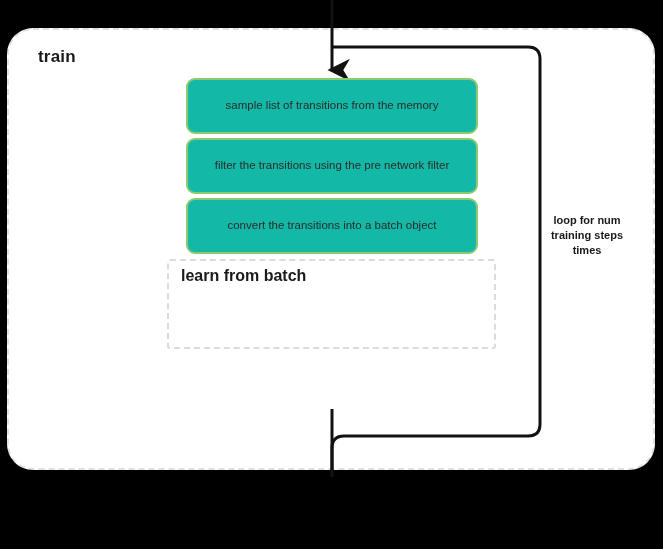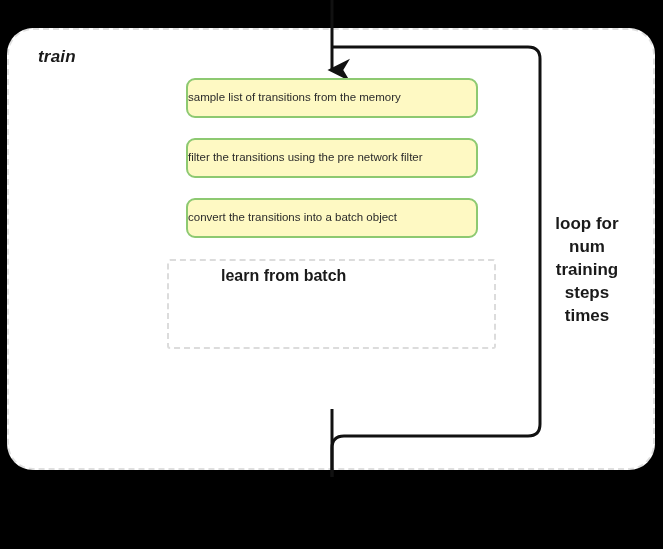--- a/index.html
+++ b/index.html
@@ -39,35 +39,35 @@
 
   .group-title {
     position: absolute;
     left: 38px;
     top: 47px;
     font-size: 17px;
     font-weight: bold;
     color: #1a1a1a;
     letter-spacing: 0.2px;
     white-space: nowrap;
-    font-style: italic;
   }
 
   
   .step-box {
     position: absolute;
     left: 186px;
     width: 292px;
-    height: 40px;
-    background: #fef9c3;
+    height: 56px;
+    background: #14b8a6;
     border: 2.5px solid #8dc971;
     border-radius: 9px;
     box-sizing: border-box;
     display: flex;
     align-items: center;
+    justify-content: center;
   }
   .step-box span {
     font-size: 11.5px;
     color: #2b2b2b;
     line-height: 1.2;
     text-align: center;
   }
 
   #step-sample  { top: 78px; }
   #step-filter  { top: 138px; }
@@ -88,30 +88,29 @@
   }
   .subgroup-title {
     position: absolute;
     left: 181px;
     top: 265px;
     width: 130px;
     font-size: 16px;
     font-weight: bold;
     color: #1a1a1a;
     line-height: 1.42;
-    margin-left: 40px;
   }
 
   
   .loop-label {
     position: absolute;
     left: 546px;
     top: 213px;
     width: 82px;
-    font-size: 17px;
+    font-size: 11px;
     font-weight: bold;
     color: #1a1a1a;
     text-align: center;
     line-height: 1.35;
   }
 
   svg.edges {
     position: absolute;
     left: 0;
     top: 0;

